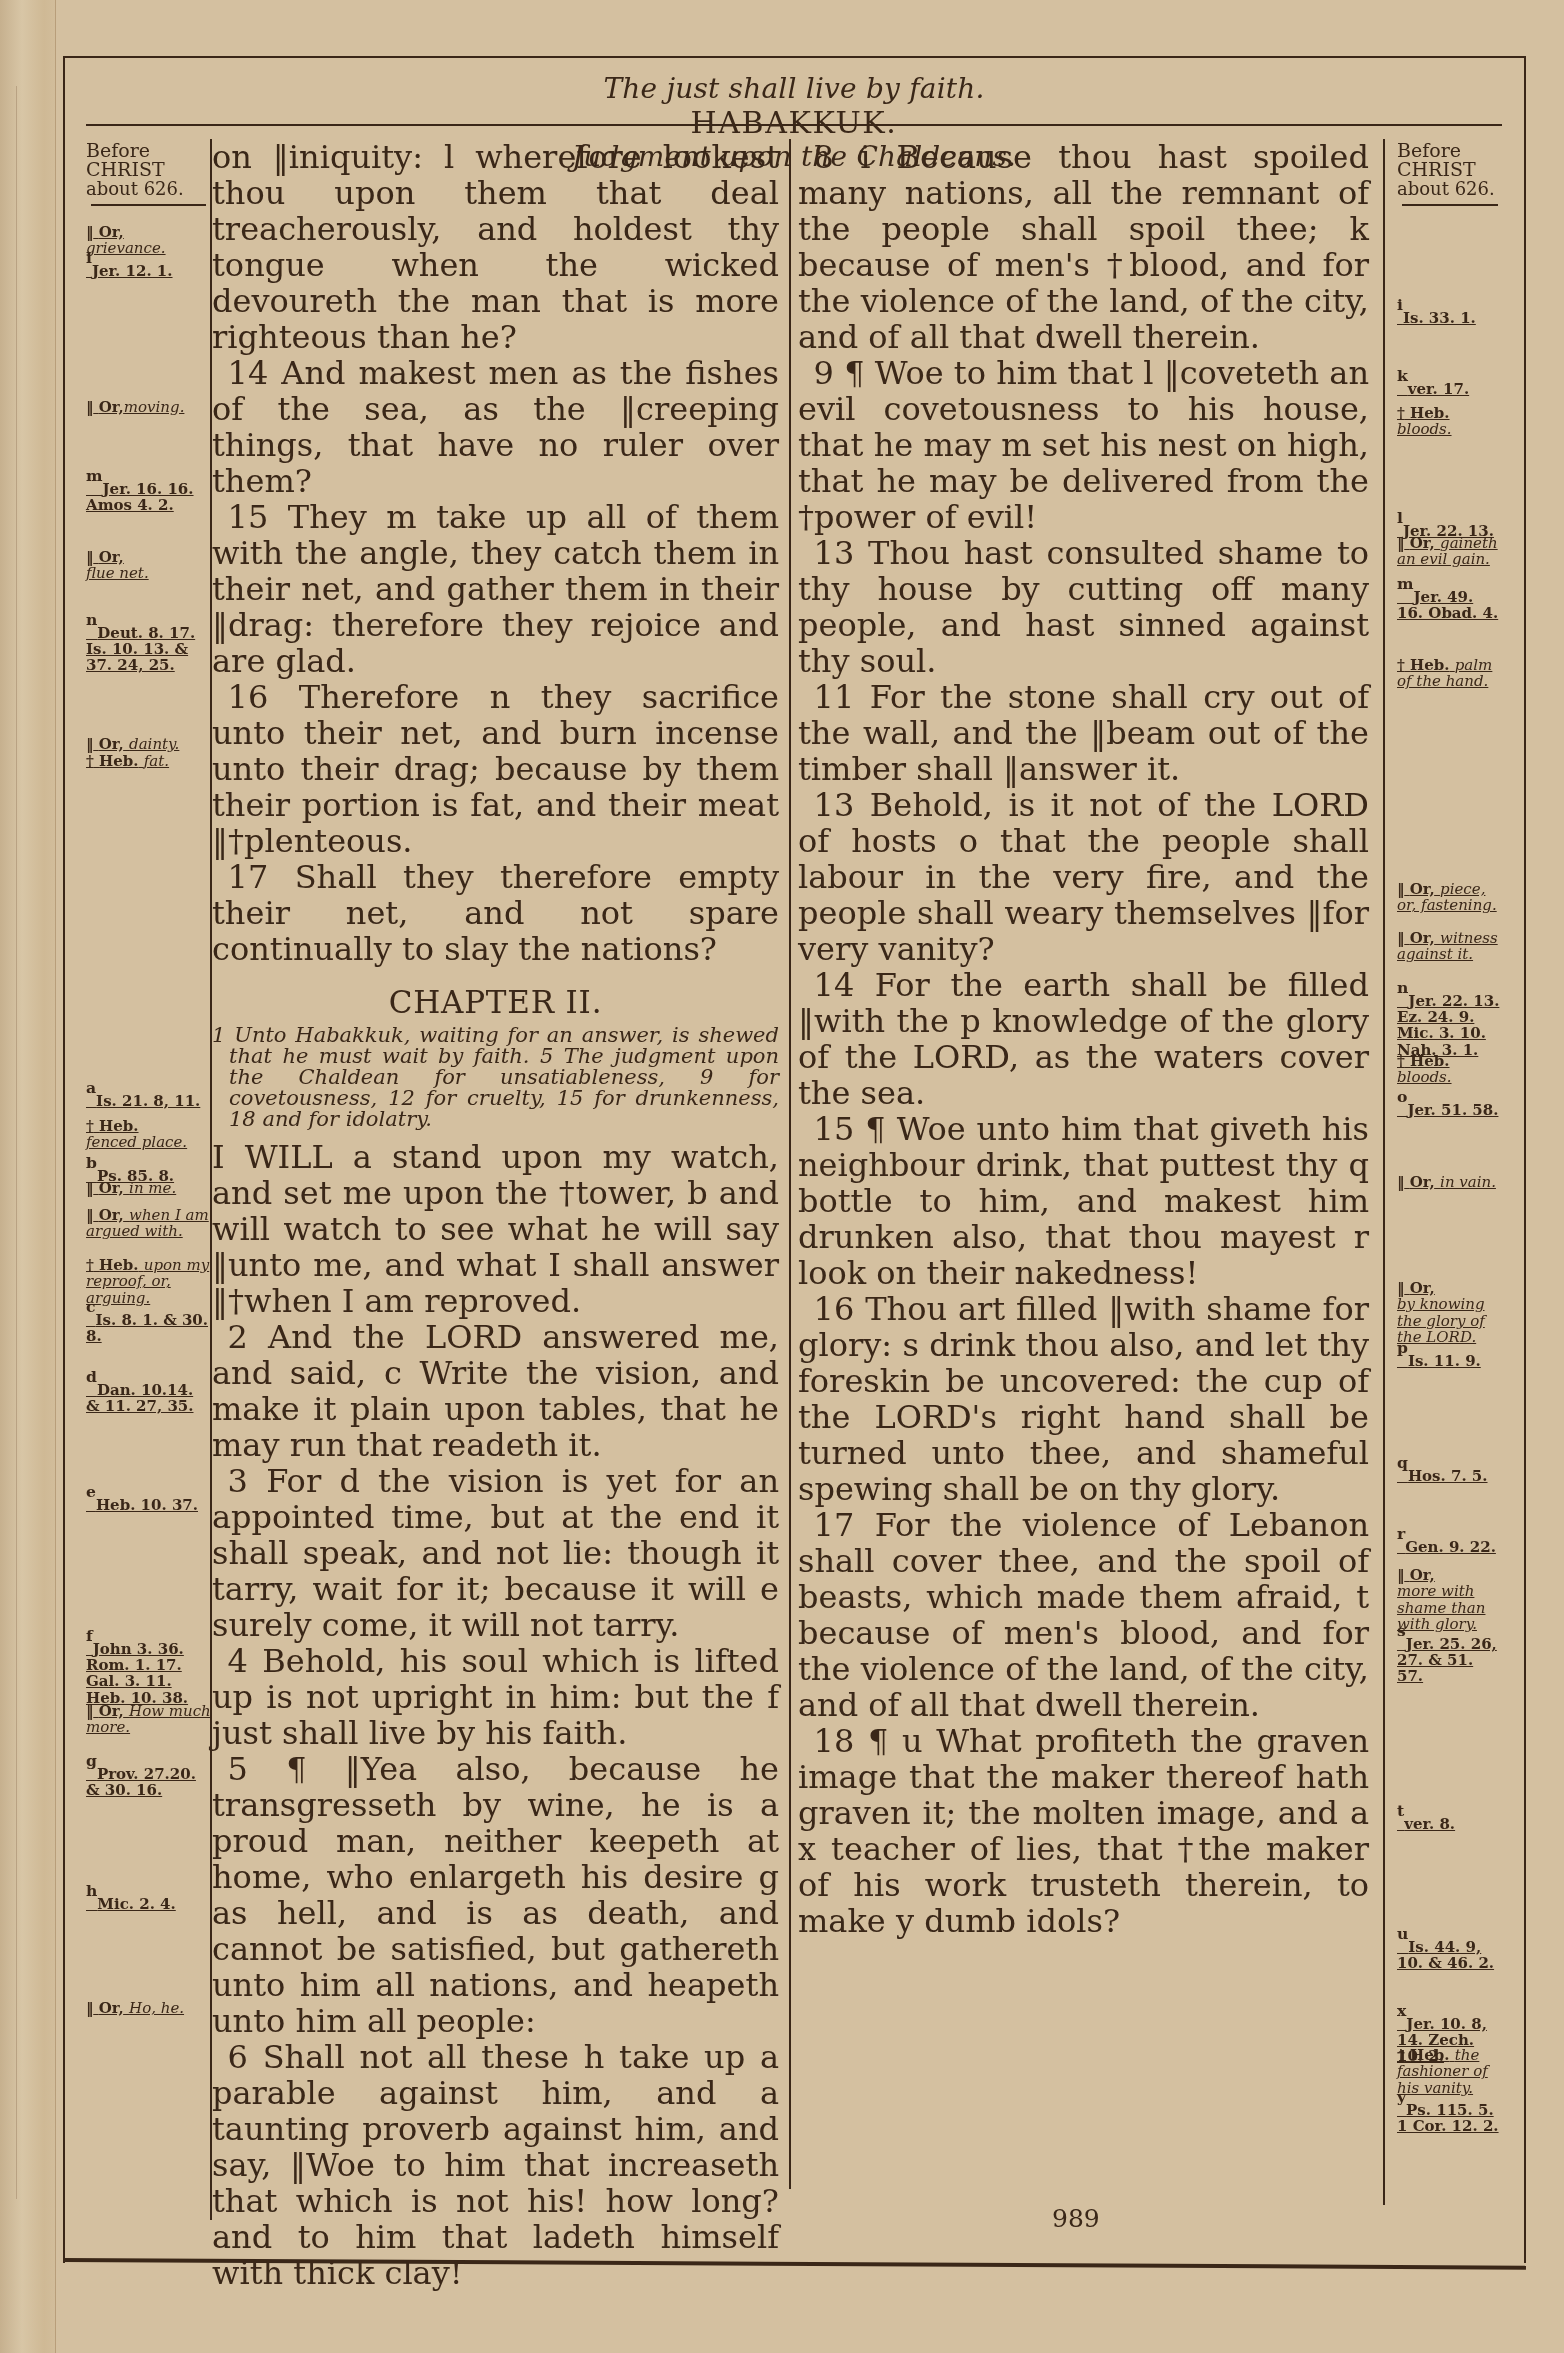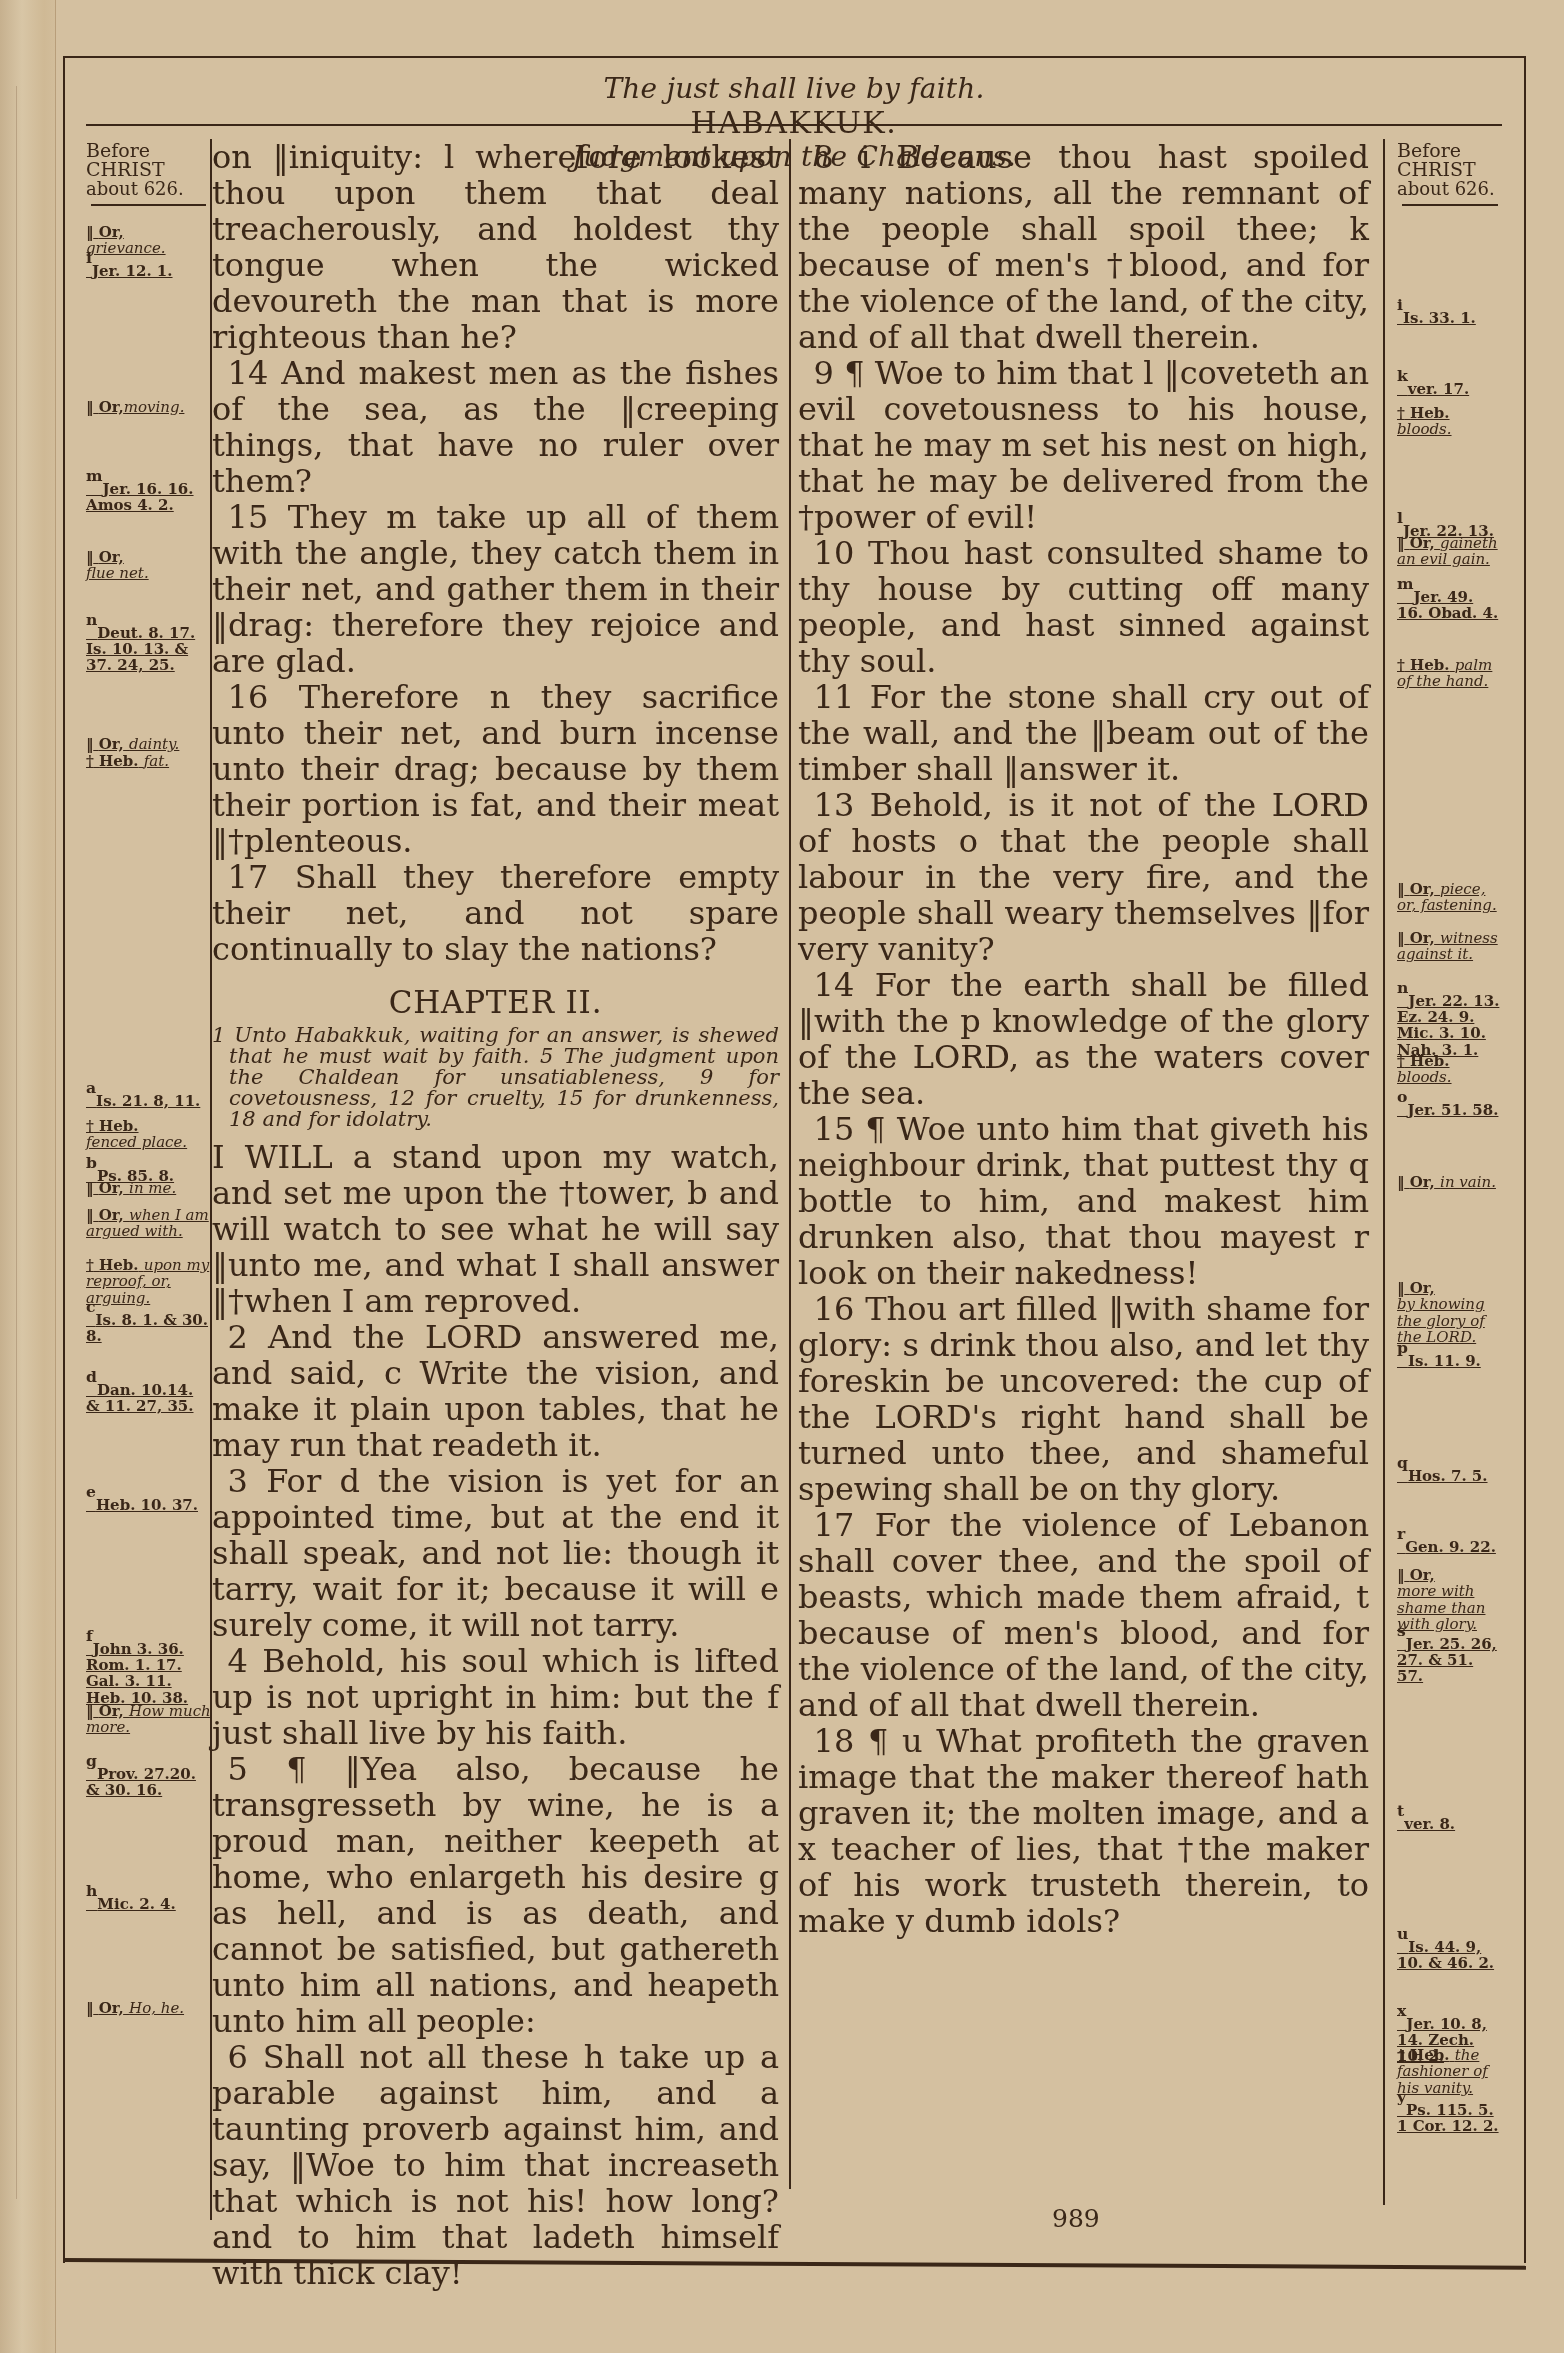--- a/index.html
+++ b/index.html
@@ -113,21 +113,21 @@
   <p class="p v">2 And the LORD answered me, and said, c Write the vision, and make it plain upon tables, that he may run that readeth it.</p>
   <p class="p v">3 For d the vision is yet for an appointed time, but at the end it shall speak, and not lie: though it tarry, wait for it; because it will e surely come, it will not tarry.</p>
   <p class="p v">4 Behold, his soul which is lifted up is not upright in him: but the f just shall live by his faith.</p>
   <p class="p v">5 ¶ ‖Yea also, because he transgresseth by wine, he is a proud man, neither keepeth at home, who enlargeth his desire g as hell, and is as death, and cannot be satisfied, but gathereth unto him all nations, and heapeth unto him all people:</p>
   <p class="p v">6 Shall not all these h take up a parable against him, and a taunting proverb against him, and say, ‖Woe to him that increaseth that which is not his! how long? and to him that ladeth himself with thick clay!</p>
 </div>
 
 <div class="col col-right">
   <p class="p v">8 i Because thou hast spoiled many nations, all the remnant of the people shall spoil thee; k because of men's †blood, and for the violence of the land, of the city, and of all that dwell therein.</p>
   <p class="p v">9 ¶ Woe to him that l ‖coveteth an evil covetousness to his house, that he may m set his nest on high, that he may be delivered from the †power of evil!</p>
-  <p class="p v">10 Thou hast consulted shame to thy house by cutting off many people, and hast sinned against thy soul.</p>
+  <p class="p v">13 Thou hast consulted shame to thy house by cutting off many people, and hast sinned against thy soul.</p>
   <p class="p v">11 For the stone shall cry out of the wall, and the ‖beam out of the timber shall ‖answer it.</p>
   <p class="p v">13 Behold, is it not of the LORD of hosts o that the people shall labour in the very fire, and the people shall weary themselves ‖for very vanity?</p>
   <p class="p v">14 For the earth shall be filled ‖with the p knowledge of the glory of the LORD, as the waters cover the sea.</p>
   <p class="p v">15 ¶ Woe unto him that giveth his neighbour drink, that puttest thy q bottle to him, and makest him drunken also, that thou mayest r look on their nakedness!</p>
   <p class="p v">16 Thou art filled ‖with shame for glory: s drink thou also, and let thy foreskin be uncovered: the cup of the LORD's right hand shall be turned unto thee, and shameful spewing shall be on thy glory.</p>
   <p class="p v">17 For the violence of Lebanon shall cover thee, and the spoil of beasts, which made them afraid, t because of men's blood, and for the violence of the land, of the city, and of all that dwell therein.</p>
   <p class="p v">18 ¶ u What profiteth the graven image that the maker thereof hath graven it; the molten image, and a x teacher of lies, that †the maker of his work trusteth therein, to make y dumb idols?</p>
 </div>
 
 <div class="margin margin-right">

